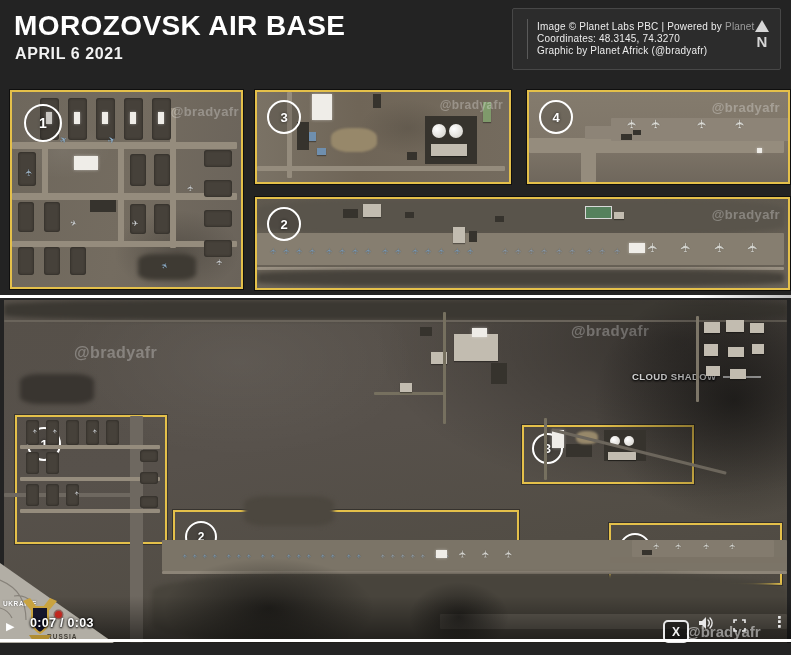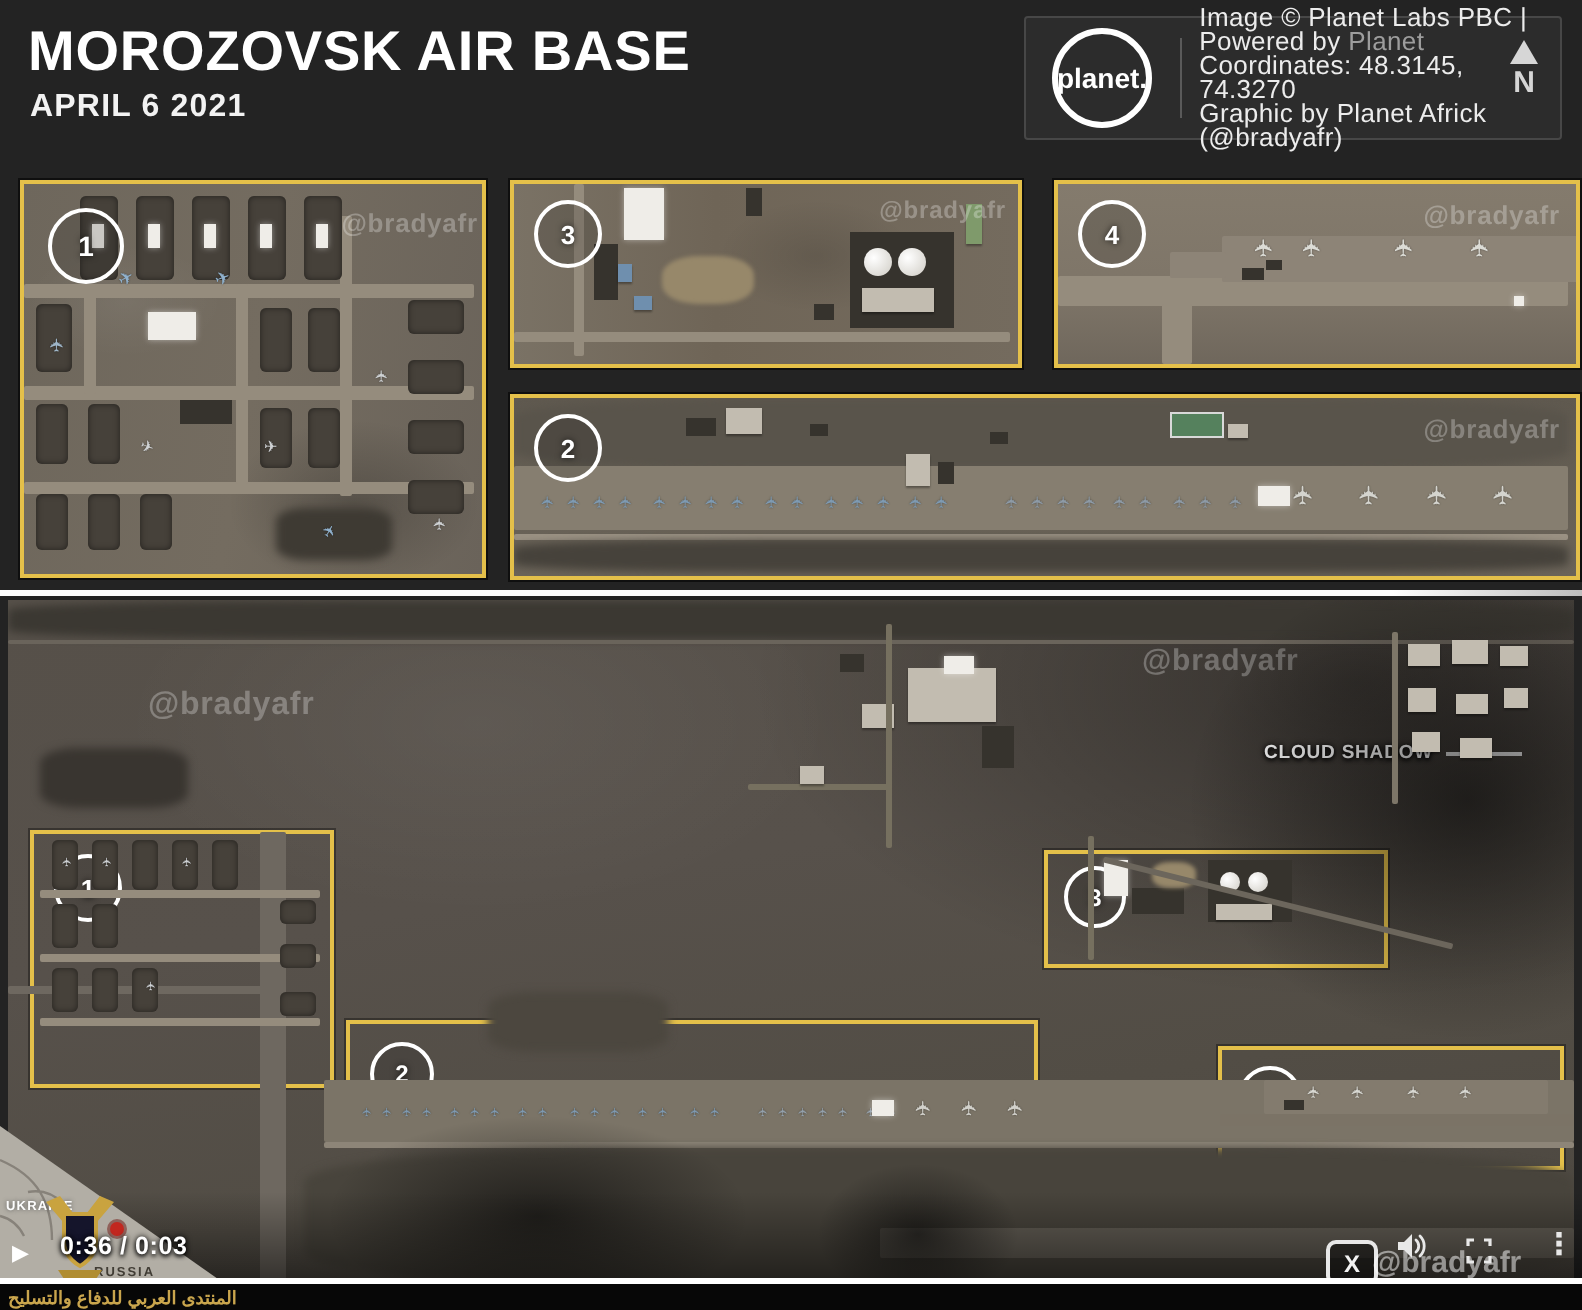--- a/index.html
+++ b/index.html
@@ -8,21 +8,21 @@
 
   
   .title{position:absolute;left:14px;top:10px;font-size:28px;font-weight:800;color:#fff;letter-spacing:.4px;}
   .date{position:absolute;left:15px;top:45px;font-size:16px;font-weight:700;color:#f2f2f2;letter-spacing:.6px;}
   .credit{position:absolute;left:512px;top:8px;width:267px;height:60px;background:#2c2c2c;
           border:1px solid #474747;border-radius:2px;display:flex;align-items:center;}
   .plogo{flex:0 0 auto;width:44px;height:44px;margin-left:13px;border:3px solid #fff;border-radius:50%;
          display:flex;align-items:center;justify-content:center;color:#fff;font-weight:700;font-size:14px;
          white-space:nowrap;overflow:visible;}
   .cdivider{width:1px;height:40px;background:#5a5a5a;margin:0 9px 0 14px;}
-  .ctext{font-size:13px;line-height:12px;color:#ececec;letter-spacing:.2px;}
+  .ctext{font-size:10px;line-height:12px;color:#ececec;letter-spacing:.2px;}
   .ctext .dim{color:#9d9d9d;}
   .north{position:absolute;right:11px;top:11px;display:flex;flex-direction:column;align-items:center;gap:2px;}
   .ntri{width:0;height:0;border-left:7px solid transparent;border-right:7px solid transparent;border-bottom:12px solid #d6d6d6;}
   .nletter{font-size:15px;font-weight:700;color:#d6d6d6;line-height:1;}
 
   
   .panel{position:absolute;border:2px solid #e4c04a;outline:1px solid rgba(0,0,0,.55);overflow:hidden;}
   .sat{position:absolute;inset:0;}
   .sat-p1{background:radial-gradient(90px 60px at 72% 82%,rgba(0,0,0,.22),transparent 70%),
           radial-gradient(70px 40px at 22% 30%,rgba(255,255,255,.06),transparent 70%),
@@ -89,21 +89,20 @@
 </style>
 </head>
 <body>
 
 <div id="app">
 
   <div class="title">MOROZOVSK AIR BASE</div>
   <div class="date">APRIL 6 2021</div>
 
   <div class="credit">
-    <div class="plogo">planet.</div>
     <div class="cdivider"></div>
     <div class="ctext">
       <div><span>Image © Planet Labs PBC | Powered by </span><span class="dim">Planet</span></div>
       <div>Coordinates: 48.3145, 74.3270</div>
       <div>Graphic by Planet Africk (@bradyafr)</div>
     </div>
     <div class="north">
       <div class="ntri"></div>
       <div class="nletter">N</div>
     </div>
@@ -382,32 +381,29 @@
     <div class="reddot"></div>
   </div>
 
   <svg class="emblem" viewBox="0 0 40 50">
     <path d="M3 7 L20 27 L37 7 L30 4 L20 17 L10 4 Z" fill="#c9a33f"></path>
     <path d="M12 13 h16 v14 c0 8 -8 12 -8 12 s-8 -4 -8 -12 Z" fill="#15152b" stroke="#c9a33f" stroke-width="2"></path>
     <path d="M9 41 h22 l-4 6 h-14 Z" fill="#b08d32"></path>
   </svg>
 
   <div class="playbtn">▶</div>
-  <div class="time">0:36 / 0:03</div>
+  <div class="time">0:07 / 0:03</div>
 
   <div class="xlogo">X</div>
   <div class="wm4">@bradyafr</div>
 
   <svg class="ctrl" style="left:698px;top:616px;" width="16" height="14" viewBox="0 0 16 14">
     <path d="M1 5 h3 l4 -4 v12 l-4 -4 h-3 Z" fill="#e8e8e8"></path>
     <path d="M10 4 a4 4 0 0 1 0 6 M12 2 a7 7 0 0 1 0 10" stroke="#e8e8e8" fill="none" stroke-width="1.4" stroke-linecap="round"></path>
   </svg>
   <svg class="ctrl" style="left:733px;top:619px;" width="13" height="13" viewBox="0 0 13 13">
     <path d="M4 1 H1 V4 M9 1 h3 v3 M12 9 v3 h-3 M1 9 v3 h3" fill="none" stroke="#e8e8e8" stroke-width="1.6"></path>
   </svg>
   <div class="ctrl kebab" style="left:772px;top:615px;">⋮</div>
 
   <div class="progress"></div>
-  <div class="bottombar">
-    <span class="arabic">المنتدى العربي للدفاع والتسليح</span>
-  </div>
 
 </div>
 
 </body></html>

